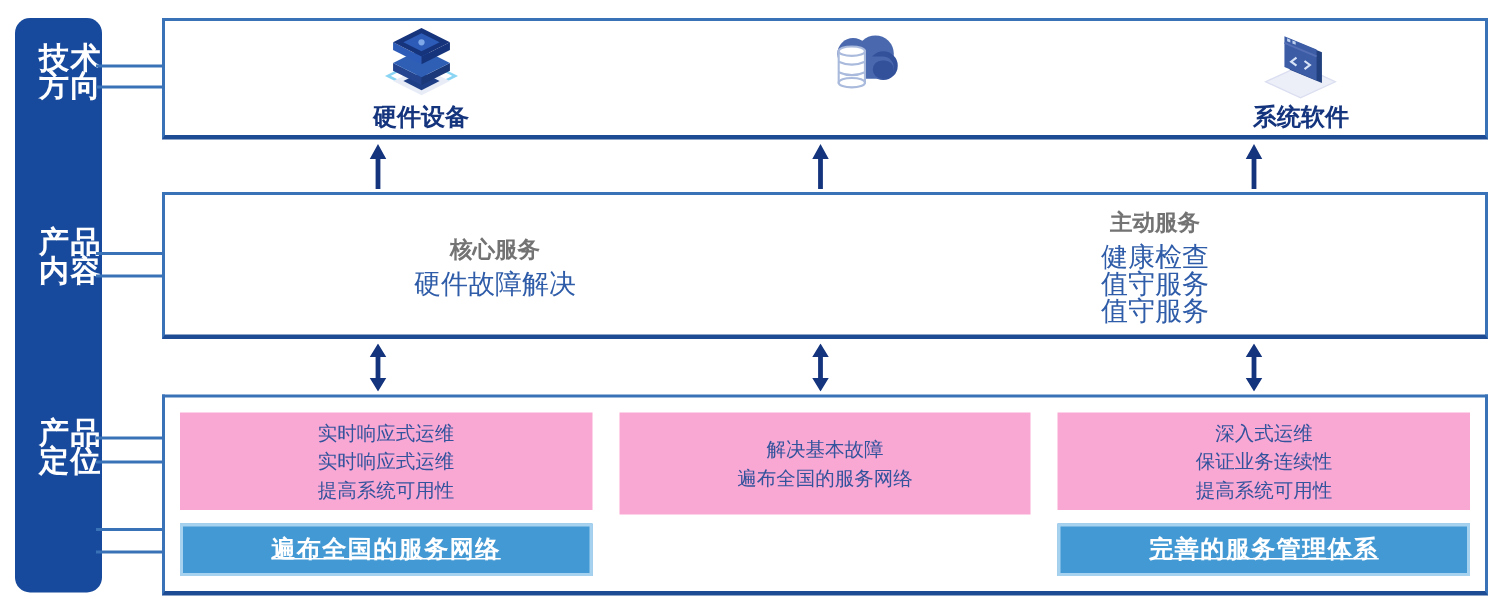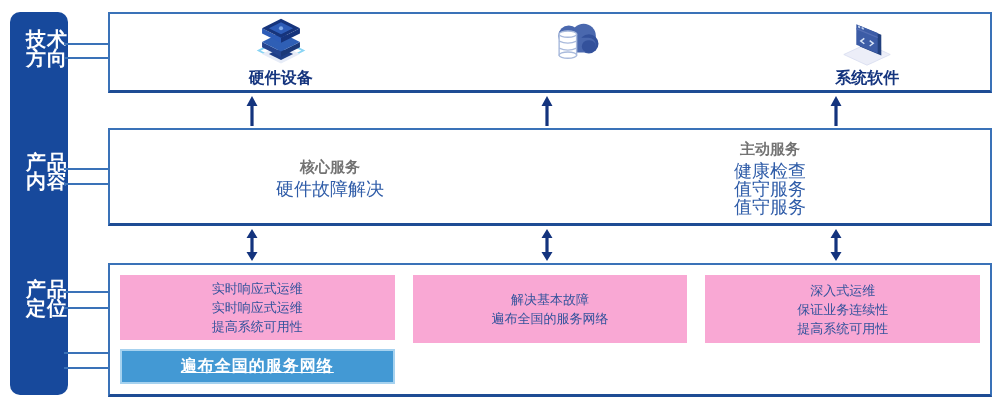--- a/index.html
+++ b/index.html
@@ -176,16 +176,17 @@
         <div class="gray-line">解决基本故障</div>
         <div class="gray-line">遍布全国的服务网络</div>
       </div>
     </div>
     <div class="pos-col">
       <div class="gray-panel">
         <div class="gray-line">深入式运维</div>
         <div class="gray-line">保证业务连续性</div>
         <div class="gray-line">提高系统可用性</div>
       </div>
+      <div class="blue-bar">完善的服务管理体系</div>
     </div>
   </div>
 
 </div>
 
 </body></html>

